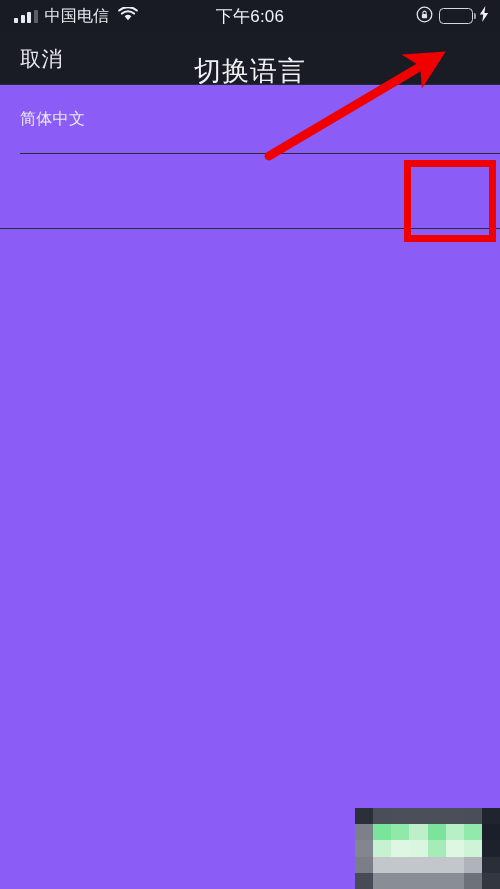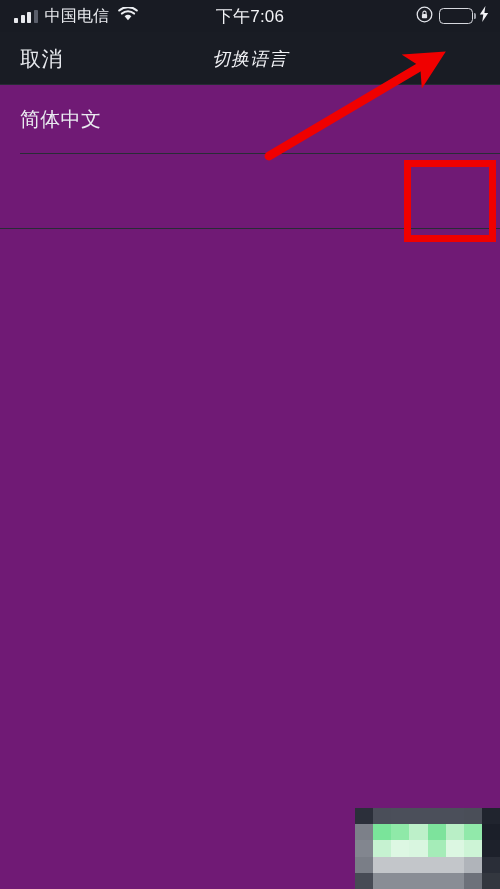--- a/index.html
+++ b/index.html
@@ -9,21 +9,21 @@
     background: #0c0d12;
   }
   body {
     font-family: "Liberation Sans", "DejaVu Sans", sans-serif;
     -webkit-font-smoothing: antialiased;
   }
   .phone {
     position: relative;
     width: 500px;
     height: 889px;
-    background: #701a75;
+    background: #8b5cf6;
     overflow: hidden;
   }
 
   
   .status-bar {
     position: absolute;
     left: 0; top: 0;
     width: 500px;
     height: 32px;
     background: #181b23;
@@ -136,31 +136,30 @@
     left: 20px; top: 0;
     height: 53px;
     display: flex;
     align-items: center;
     color: #e7e9ee;
     font-size: 21px;
     letter-spacing: 0.5px;
   }
   .nav-title {
     position: absolute;
-    left: 0; top: 0;
+    left: 0; top: 12px;
     width: 500px;
     height: 53px;
     display: flex;
     align-items: center;
     justify-content: center;
     color: #f0f1f5;
-    font-size: 18px;
+    font-size: 27px;
     letter-spacing: 1px;
     pointer-events: none;
-    font-style: italic;
   }
   .nav-done {
     position: absolute;
     right: 18px; top: 0;
     height: 53px;
     display: flex;
     align-items: center;
     font-size: 21px;
     letter-spacing: 0.5px;
     color: #e8325a;
@@ -175,21 +174,21 @@
   .row {
     position: relative;
     height: 69px;
     display: flex;
     align-items: center;
     padding: 0 20px;
     box-sizing: border-box;
   }
   .row-label {
     color: #e9ebf0;
-    font-size: 20px;
+    font-size: 16px;
     letter-spacing: 0.3px;
   }
   .row-sep {
     position: absolute;
     left: 20px; bottom: 0;
     width: 480px;
     height: 1px;
     background: #282c36;
   }
   .row-sep.full { left: 0; width: 500px; }
@@ -251,21 +250,21 @@
       <span class="carrier">中国电信</span>
       <span class="wifi-icon">
         <svg width="20" height="15" viewBox="0 0 20 15">
           <path d="M10 13.2 L6.6 9.3 a5.2 5.2 0 0 1 6.8 0 Z" fill="#eceef2"></path>
           <path d="M3.9 6.6 a9 9 0 0 1 12.2 0" stroke="#eceef2" stroke-width="2.1" fill="none" stroke-linecap="round"></path>
           <path d="M1.2 3.5 a13.2 13.2 0 0 1 17.6 0" stroke="#eceef2" stroke-width="2.1" fill="none" stroke-linecap="round"></path>
         </svg>
       </span>
     </div>
 
-    <div class="status-time">下午7:06</div>
+    <div class="status-time">下午6:06</div>
 
     <div class="status-right">
       <span>
         <svg width="17" height="17" viewBox="0 0 17 17">
           <circle cx="8.5" cy="8.5" r="7.3" stroke="#e2e4ea" stroke-width="1.3" fill="none"></circle>
           <rect x="5.9" y="8.1" width="5.2" height="4.2" rx="0.8" fill="#e2e4ea"></rect>
           <path d="M6.9 8.1 V6.7 a1.6 1.6 0 0 1 3.2 0 V8.1" stroke="#e2e4ea" stroke-width="1.1" fill="none"></path>
         </svg>
       </span>
       <span class="battery">

